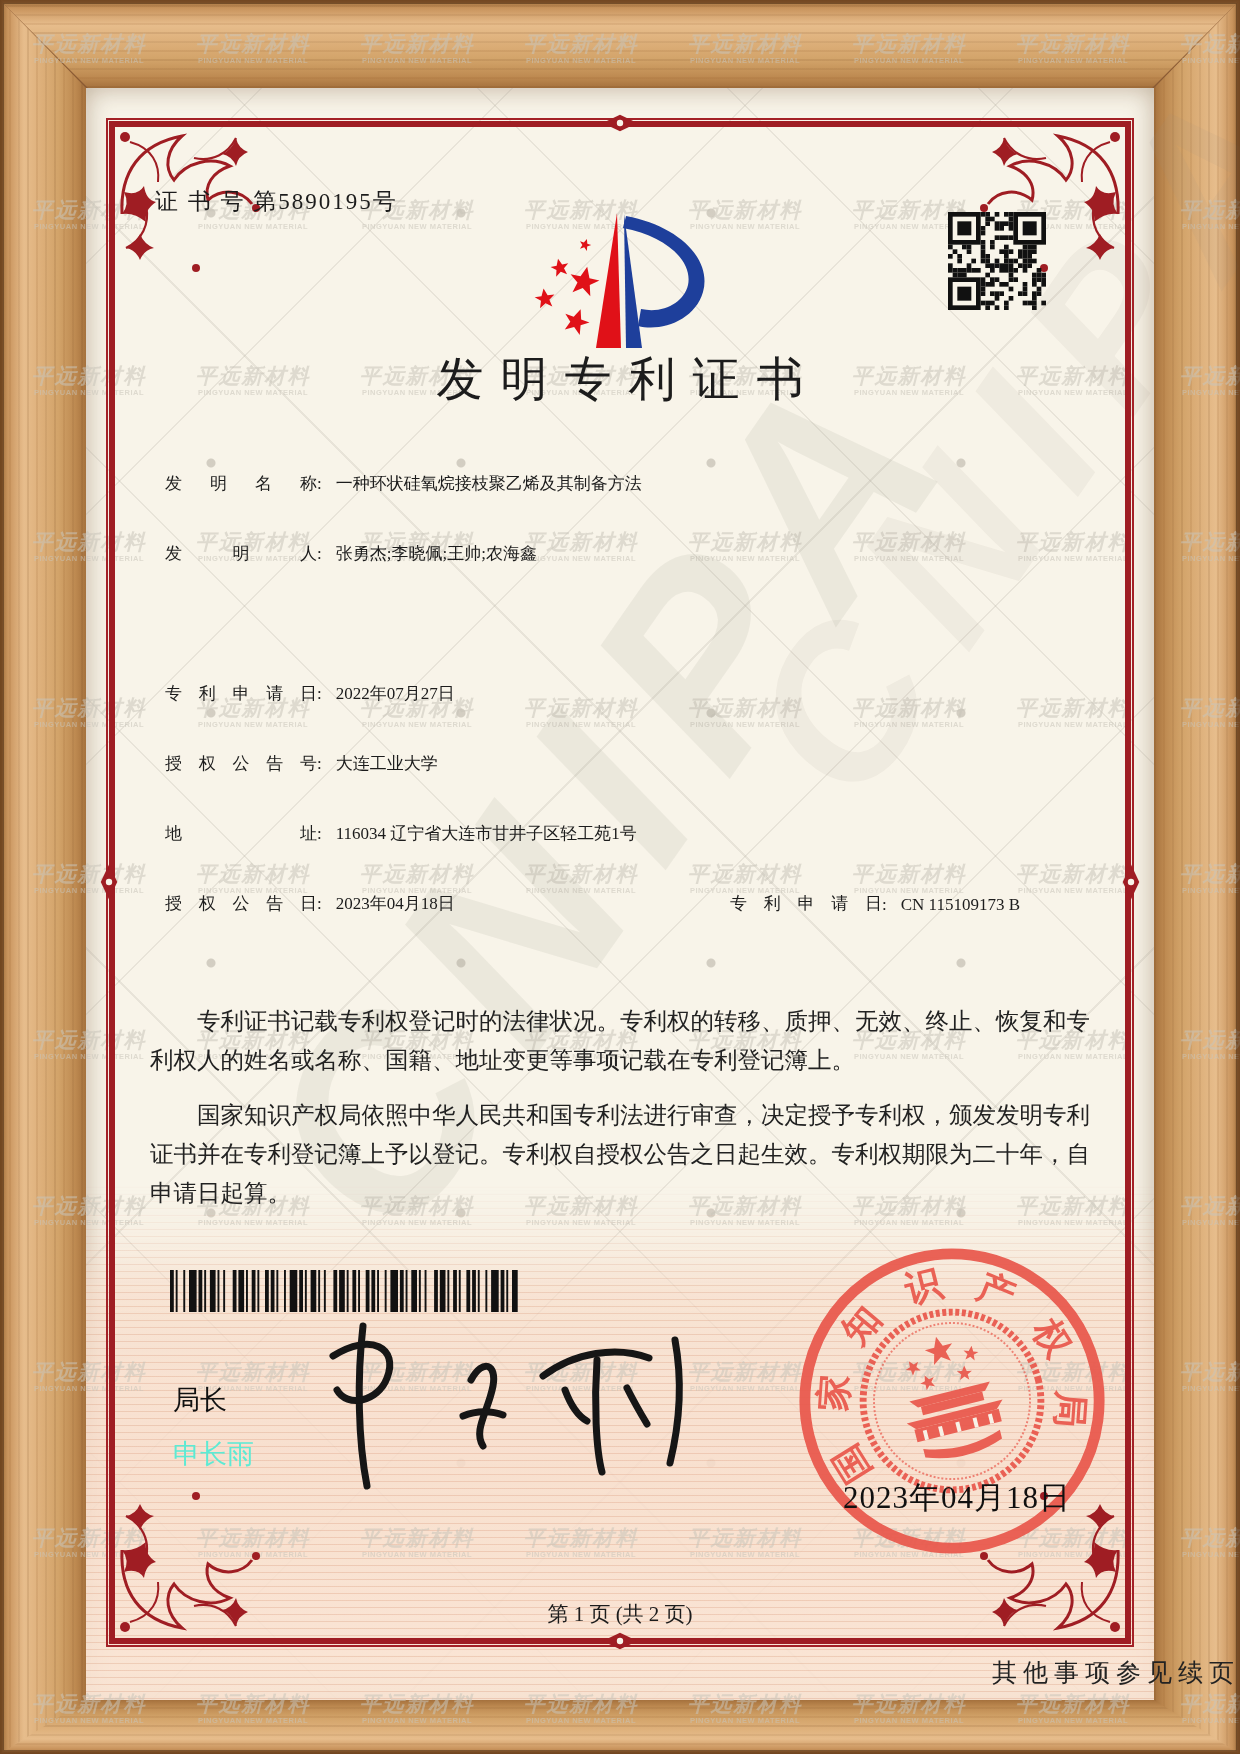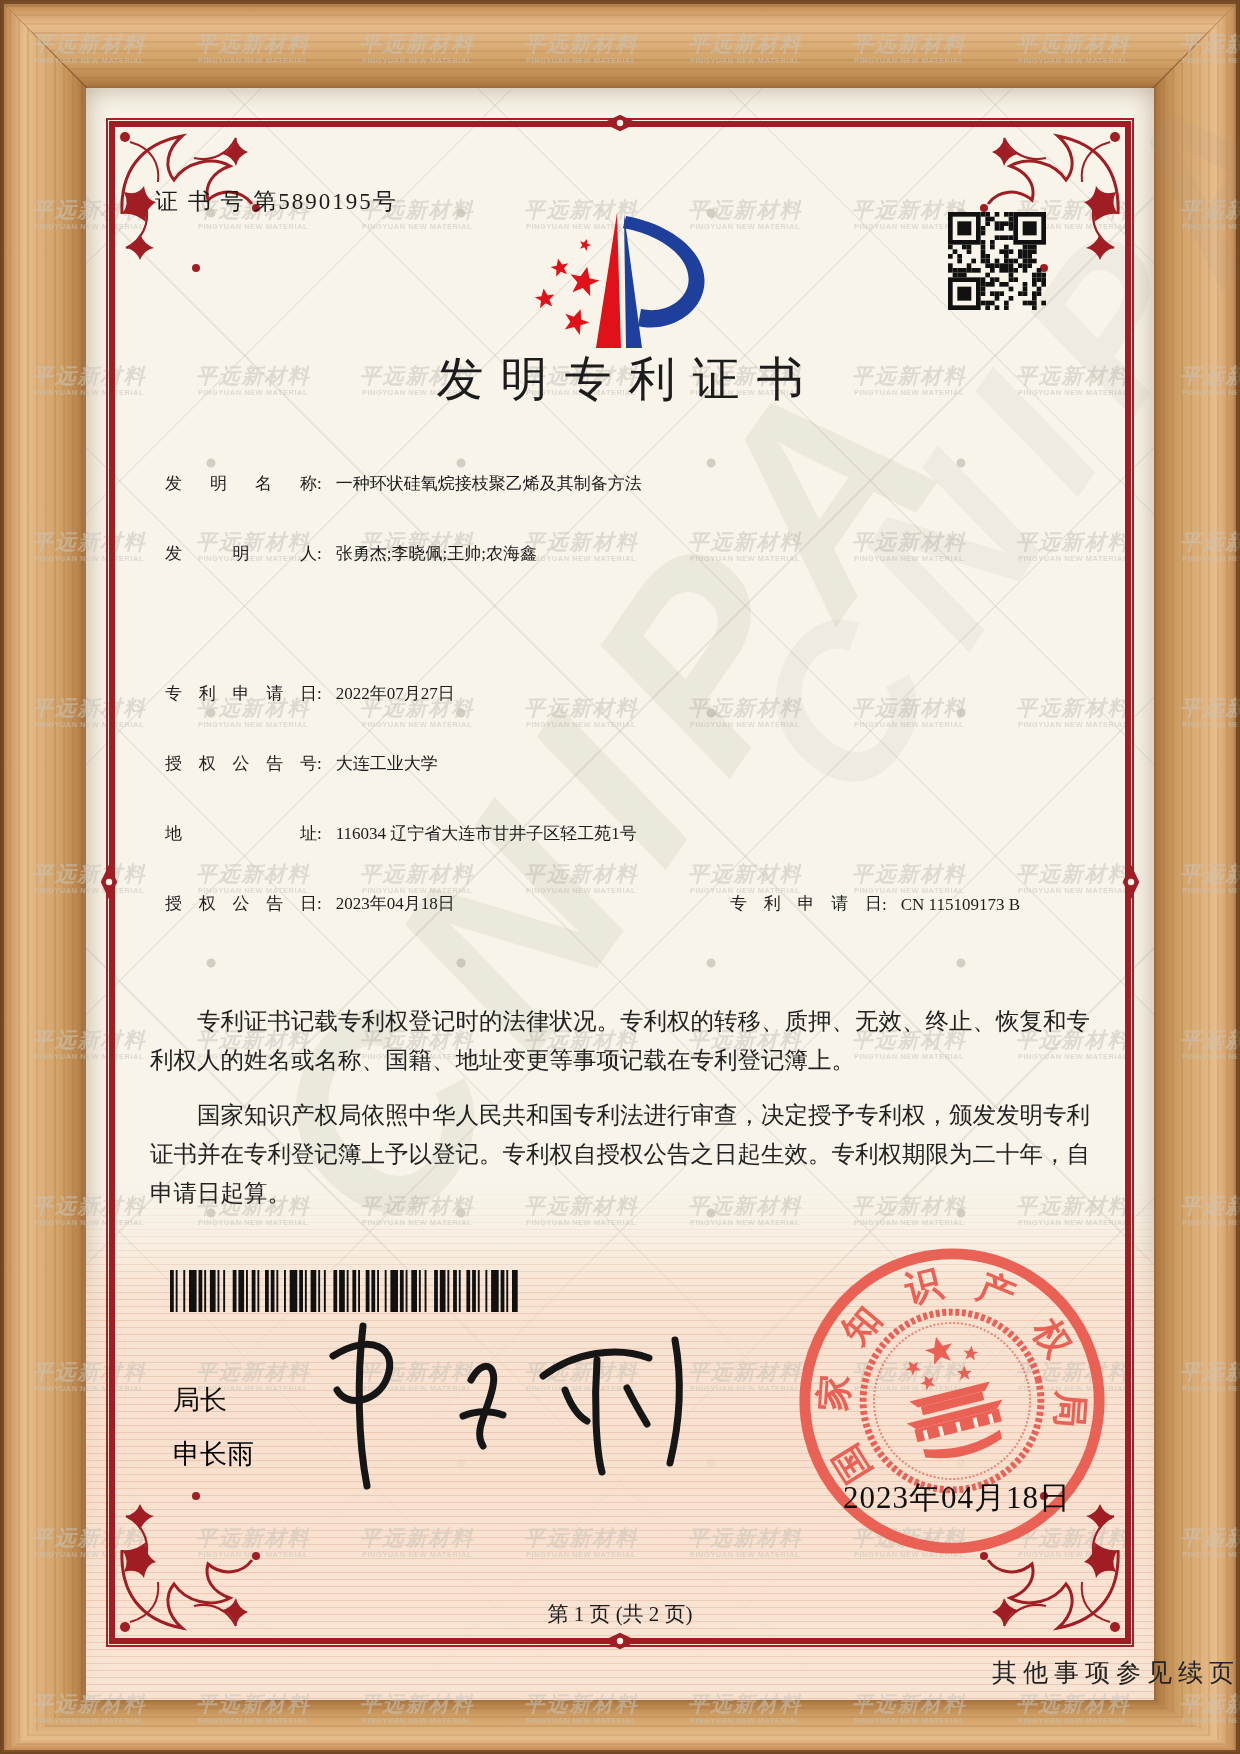--- a/index.html
+++ b/index.html
@@ -71,21 +71,21 @@
   .flabel{display:inline-block;width:152px;text-align:justify;text-align-last:justify;vertical-align:bottom;}
   .fcolon{margin-right:14px;}
   .grant-no{position:absolute;left:565px;top:0;}
   .paras{position:absolute;left:150px;top:1002px;width:940px;font-size:23.5px;line-height:39px;
     text-align:justify;color:#222;}
   .paras p{margin:0 0 16px 0;text-indent:2em;}
   .barcode{position:absolute;left:168px;top:1270px;}
   .sig-title{position:absolute;left:173px;top:1382px;font-size:27px;
     font-family:"Liberation Sans","DejaVu Sans",sans-serif;color:#111;}
   .sig-name{position:absolute;left:173px;top:1436px;font-size:27px;
-    font-family:"Liberation Sans","DejaVu Sans",sans-serif;color:#000000;text-align:center;}
+    font-family:"Liberation Sans","DejaVu Sans",sans-serif;color:#5eead4;text-align:center;}
   .signature{position:absolute;left:275px;top:1318px;}
   .seal{position:absolute;left:794px;top:1243px;transform:rotate(-14deg);opacity:.93;}
   .seal-date{position:absolute;left:843px;top:1477px;font-size:31px;color:#101010;letter-spacing:1px;}
   .page-footer{position:absolute;left:0;top:1600px;width:100%;text-align:center;font-size:21px;}
   .note{position:absolute;left:0;top:1656px;width:100%;text-align:right;font-size:25px;letter-spacing:6px;color:#222;}
 </style>
 </head>
 <body>
 
 <div class="canvas">

